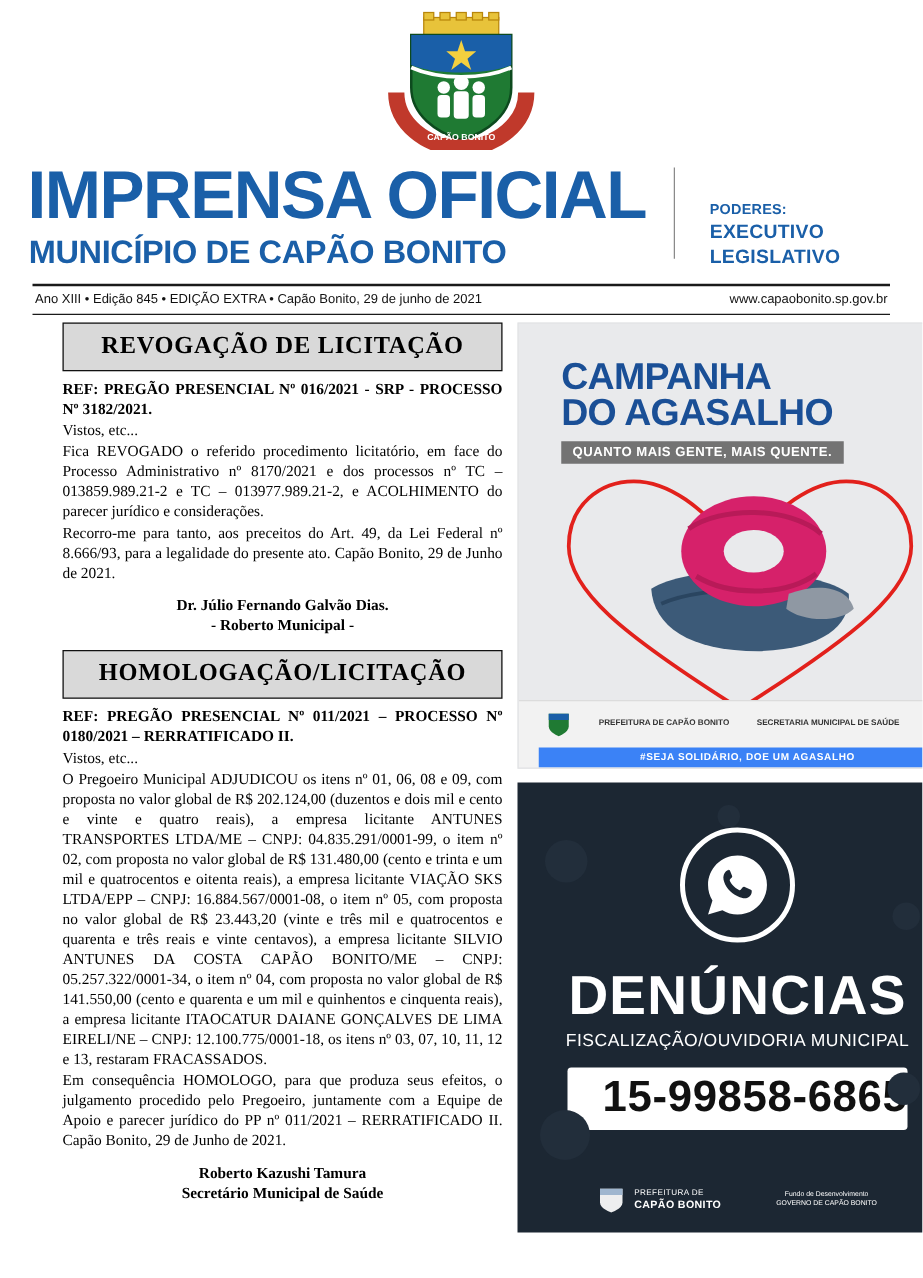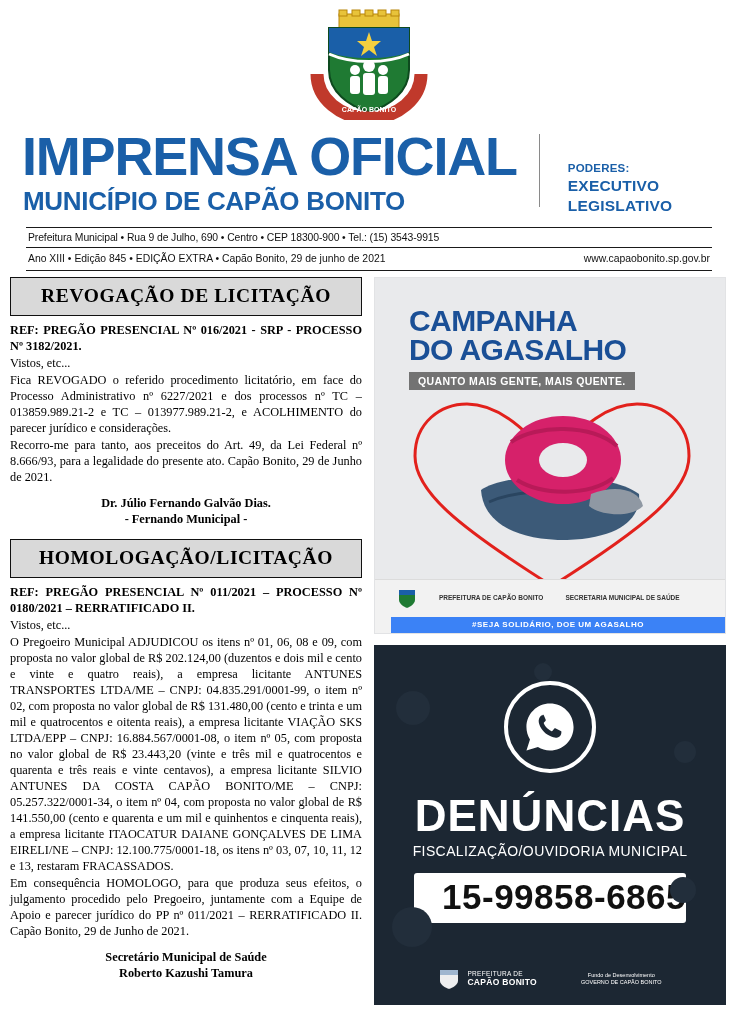--- a/index.html
+++ b/index.html
@@ -97,20 +97,21 @@
   .meta-rule {
     border-top: 1.5px solid #1a1a1a;
     margin: 0 10px 0 10px;
   }
 
   
   .content {
     display: flex;
     gap: 12px;
     padding: 6px 10px 0 10px;
+    margin-left: 40px;
   }
   .col-left { width: 352px; flex: 0 0 352px; }
   .col-right { width: 352px; flex: 0 0 352px; }
 
   .section-head {
     background: #d9d9d9;
     border: 1px solid #111;
     text-align: center;
     font-family: "Liberation Serif", serif;
     font-weight: bold;
@@ -314,56 +315,55 @@
       </div>
       <div class="title-divider"></div>
       <div class="powers">
         <div class="p-label">PODERES:</div>
         <div class="p-item">EXECUTIVO</div>
         <div class="p-item">LEGISLATIVO</div>
       </div>
     </div>
 
     <div class="addr-rule-top"></div>
-    <div class="addr">Prefeitura Municipal • Rua 9 de Julho, 690 • Centro • CEP 18300-900 • Tel.: (15) 3543-9915</div>
     <div class="addr-rule-bot"></div>
     <div class="meta-row">
       <div>Ano XIII • Edição 845 • EDIÇÃO EXTRA • Capão Bonito, 29 de junho de 2021</div>
       <div>www.capaobonito.sp.gov.br</div>
     </div>
     <div class="meta-rule"></div>
   </div>
 
   <div class="content">
 
     <div class="col-left">
 
       <div class="section-head">REVOGAÇÃO DE LICITAÇÃO</div>
       <div class="art">
         <p class="ref">REF: PREGÃO PRESENCIAL Nº 016/2021 - SRP - PROCESSO Nº 3182/2021.</p>
         <p>Vistos, etc...</p>
-        <p>Fica REVOGADO o referido procedimento licitatório, em face do Processo Administrativo nº 6227/2021 e dos processos nº TC – 013859.989.21-2 e TC – 013977.989.21-2, e ACOLHIMENTO do parecer jurídico e considerações.</p>
+        <p>Fica REVOGADO o referido procedimento licitatório, em face do Processo Administrativo nº 8170/2021 e dos processos nº TC – 013859.989.21-2 e TC – 013977.989.21-2, e ACOLHIMENTO do parecer jurídico e considerações.</p>
         <p>Recorro-me para tanto, aos preceitos do Art. 49, da Lei Federal nº 8.666/93, para a legalidade do presente ato. Capão Bonito, 29 de Junho de 2021.</p>
         <div class="sig">
           <div>Dr. Júlio Fernando Galvão Dias.</div>
-          <div>- Fernando Municipal -</div>
+          <div>- Roberto Municipal -</div>
         </div>
       </div>
 
       <div class="spacer-12"></div>
 
       <div class="section-head">HOMOLOGAÇÃO/LICITAÇÃO</div>
       <div class="art">
         <p class="ref">REF: PREGÃO PRESENCIAL Nº 011/2021 – PROCESSO Nº 0180/2021 – RERRATIFICADO II.</p>
         <p>Vistos, etc...</p>
         <p>O Pregoeiro Municipal ADJUDICOU os itens nº 01, 06, 08 e 09, com proposta no valor global de R$ 202.124,00 (duzentos e dois mil e cento e vinte e quatro reais), a empresa licitante ANTUNES TRANSPORTES LTDA/ME – CNPJ: 04.835.291/0001-99, o item nº 02, com proposta no valor global de R$ 131.480,00 (cento e trinta e um mil e quatrocentos e oitenta reais), a empresa licitante VIAÇÃO SKS LTDA/EPP – CNPJ: 16.884.567/0001-08, o item nº 05, com proposta no valor global de R$ 23.443,20 (vinte e três mil e quatrocentos e quarenta e três reais e vinte centavos), a empresa licitante SILVIO ANTUNES DA COSTA CAPÃO BONITO/ME – CNPJ: 05.257.322/0001-34, o item nº 04, com proposta no valor global de R$ 141.550,00 (cento e quarenta e um mil e quinhentos e cinquenta reais), a empresa licitante ITAOCATUR DAIANE GONÇALVES DE LIMA EIRELI/NE – CNPJ: 12.100.775/0001-18, os itens nº 03, 07, 10, 11, 12 e 13, restaram FRACASSADOS.</p>
         <p>Em consequência HOMOLOGO, para que produza seus efeitos, o julgamento procedido pelo Pregoeiro, juntamente com a Equipe de Apoio e parecer jurídico do PP nº 011/2021 – RERRATIFICADO II. Capão Bonito, 29 de Junho de 2021.</p>
         <div class="sig">
+          <div>Roberto Kazushi Tamura</div>
           <div>Secretário Municipal de Saúde</div>
-          <div>Roberto Kazushi Tamura</div>
         </div>
       </div>
     </div>
 
     <div class="col-right">
 
       <div class="ad ad-agasalho">
         <div class="ag-title">
           <div>CAMPANHA</div>
           <div>DO AGASALHO</div>

